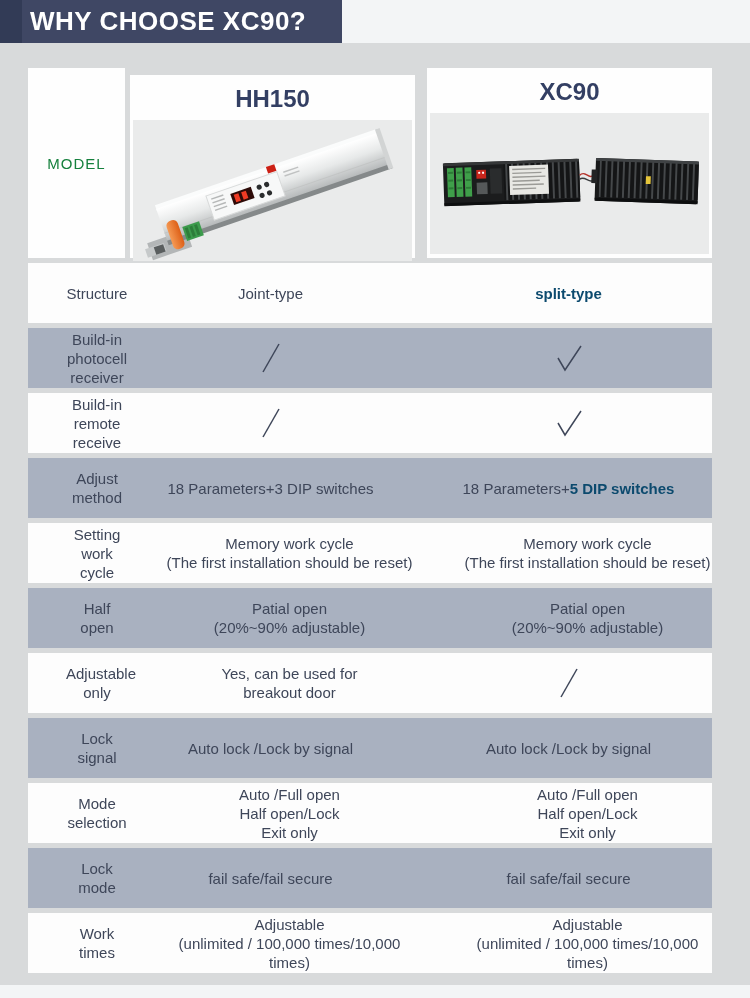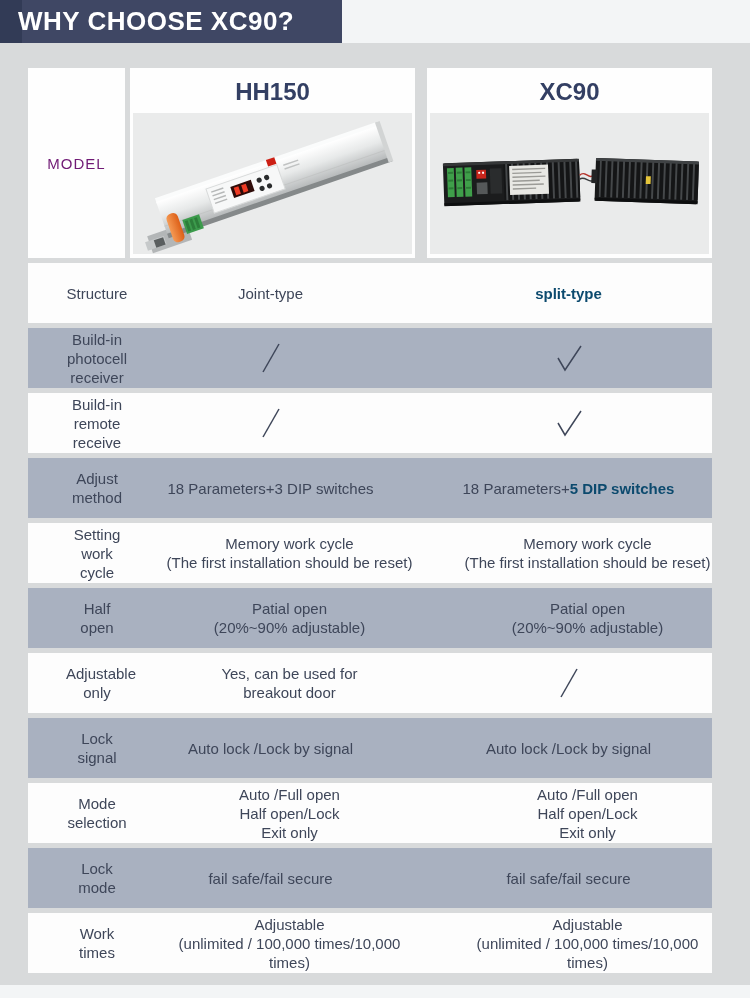--- a/index.html
+++ b/index.html
@@ -6,33 +6,33 @@
   body{
     width:750px;height:998px;
     background:#d8dadb;
     font-family:"Liberation Sans",sans-serif;
     position:relative;overflow:hidden;
   }
   .topstrip{height:43px;background:#f3f5f6;}
   .titlebar{
     width:342px;height:43px;box-sizing:border-box;
     background:linear-gradient(90deg,#323b56 0px,#323b56 22px,#3f4764 22px);
-    display:flex;align-items:center;padding-left:18px;
+    display:flex;align-items:center;padding-left:30px;
   }
   .titlebar span{color:#ffffff;font-size:26px;font-weight:bold;letter-spacing:.5px;}
   .tbl{margin:25px 38px 0 28px;width:684px;}
   
   .model-row{display:flex;height:190px;}
   .cell-label{
     width:97px;background:#fefefe;margin-right:5px;
     display:flex;align-items:center;justify-content:center;
-    color:#701a75;font-size:15px;letter-spacing:1px;
+    color:#15803d;font-size:15px;letter-spacing:1px;
   }
   .product-cell{flex:1;background:#fefefe;}
-  .product-cell.first{margin-right:12px;}
+  .product-cell.first{margin-right:12px;margin-top:7px;}
   .product-title{height:45px;line-height:47px;text-align:center;font-size:24px;font-weight:bold;color:#333f63;}
   .product-img{margin:0 3px 3px 3px;height:141px;background:#eaebeb;}
   .product-img svg{display:block;width:100%;height:100%;}
   
   .row{display:flex;align-items:center;height:60px;margin-top:5px;font-size:15px;color:#3e4659;}
   .row.short{height:60px;}
   .row.white{background:#fdfdfd;}
   .row.gray{background:#a9b1c0;}
   .z-label{width:100px;text-align:center;line-height:19px;}
   .z-hh{width:285px;text-align:center;line-height:19px;}

